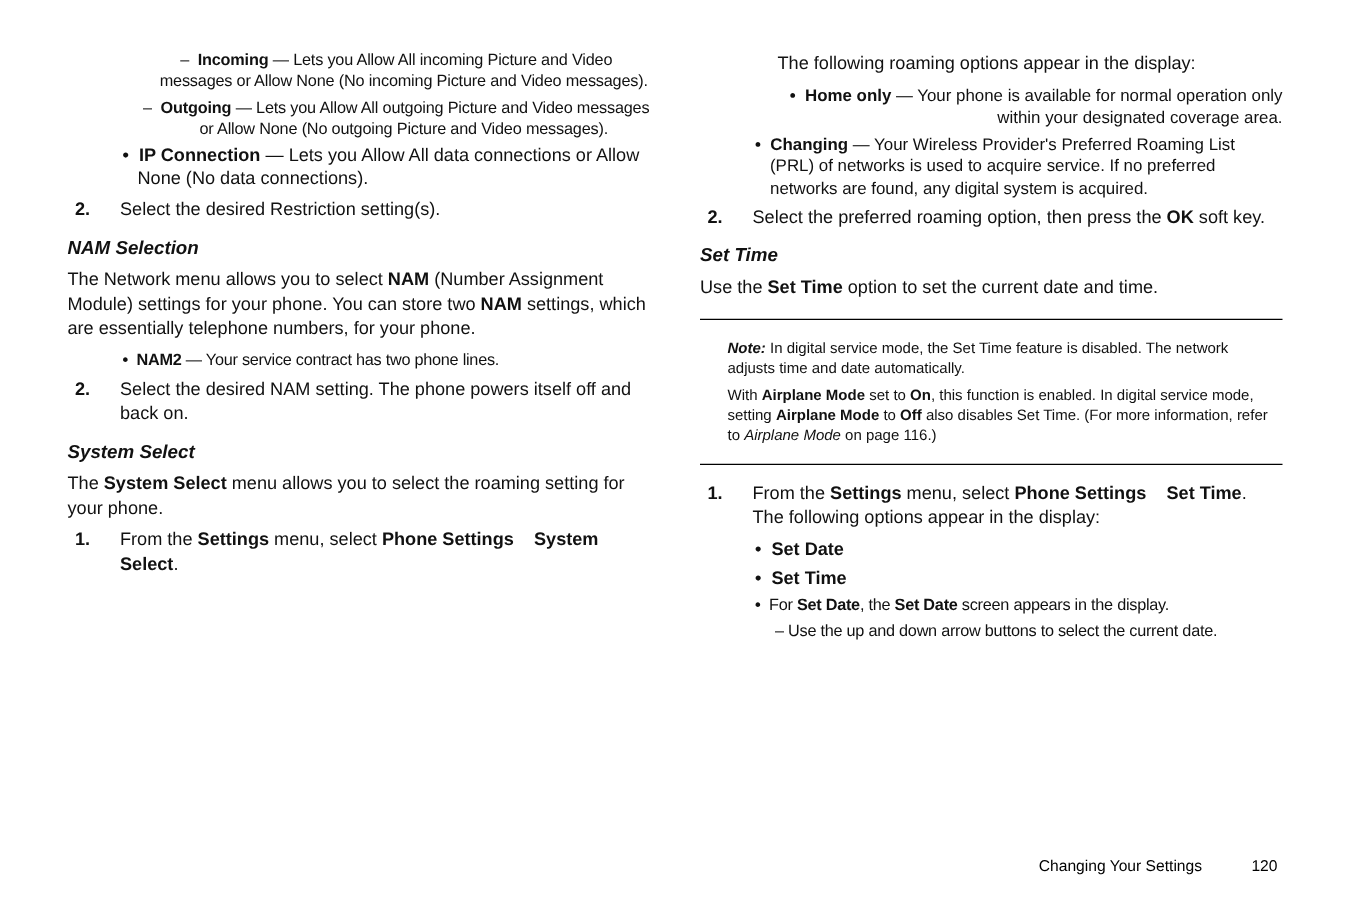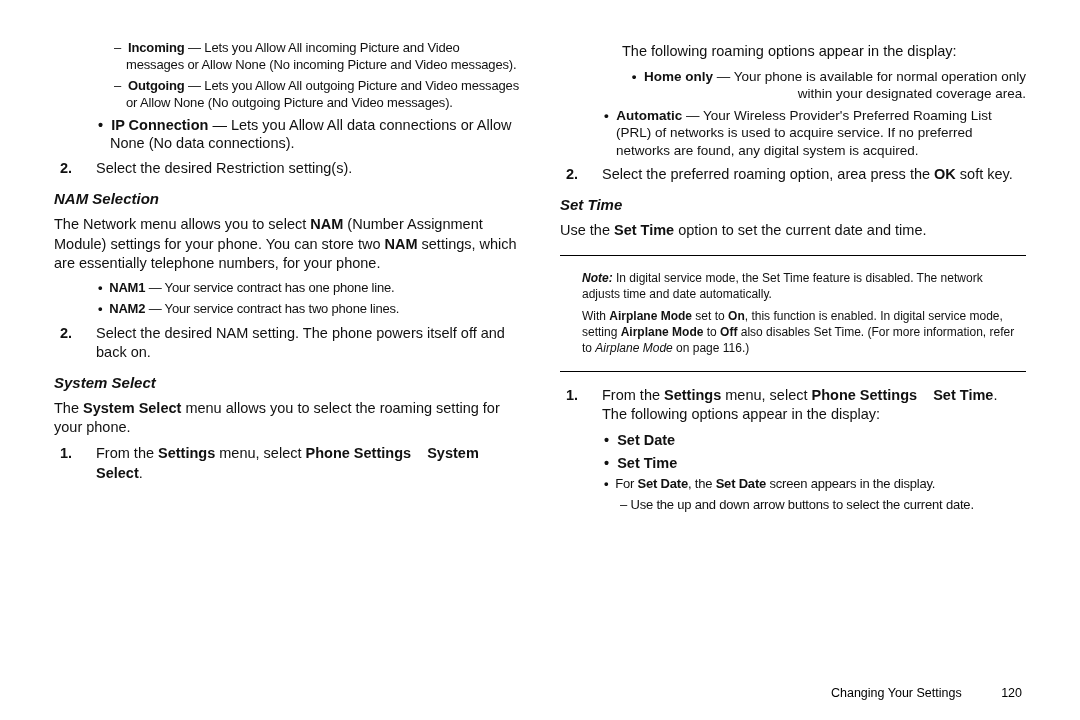--- a/index.html
+++ b/index.html
@@ -55,21 +55,21 @@
   }
   .notebox p { margin: 6px 0 6px 18px; }
   .notebox .note-label { font-weight: 700; font-style: italic; }
   .footer {
     position: absolute;
     bottom: 20px;
     right: 58px;
     font-size: 12.5px;
   }
   .footer .pg { margin-left: 36px; }
-  .narrow { letter-spacing: -0.15px; }
+  .narrow { letter-spacing: -0.15px; text-align: center; }
 </style>
 </head>
 <body>
 
 <div class="page">
 
   <div class="col">
 
     <div class="lvl-dash cond narrow">
       <b>Incoming</b><span> — Lets you Allow All incoming Picture and Video messages or Allow None (No incoming Picture and Video messages).</span>
@@ -87,23 +87,20 @@
     </div>
 
     <div class="sub-hdr">NAM Selection</div>
 
     <div class="body-para">
       <span>The Network menu allows you to select </span><b>NAM</b><span> (Number Assignment Module) settings for your phone. You can store two </span><b>NAM</b><span> settings, which are essentially telephone numbers, for your phone.</span>
     </div>
 
 
     <div class="lvl-bullet1 cond">
-      <b>NAM1</b><span> — Your service contract has one phone line.</span>
-    </div>
-    <div class="lvl-bullet1 cond">
       <b>NAM2</b><span> — Your service contract has two phone lines.</span>
     </div>
 
     <div class="lvl-step">
       <span class="num">2.</span><span>Select the desired NAM setting. The phone powers itself off and back on.</span>
     </div>
 
     <div class="sub-hdr">System Select</div>
 
     <div class="body-para">
@@ -117,25 +114,25 @@
   </div>
 
   <div class="col">
 
     <div class="body-para" style="margin-left:62px;">The following roaming options appear in the display:</div>
 
     <div class="lvl-bullet1" style="font-size:13.5px;text-align:right;">
       <b>Home only</b><span> — Your phone is available for normal operation only within your designated coverage area.</span>
     </div>
     <div class="lvl-bullet1" style="font-size:13.5px;">
-      <b>Automatic</b><span> — Your Wireless Provider's Preferred Roaming List (PRL) of networks is used to acquire service. If no preferred networks are found, any digital system is acquired.</span>
+      <b>Changing</b><span> — Your Wireless Provider's Preferred Roaming List (PRL) of networks is used to acquire service. If no preferred networks are found, any digital system is acquired.</span>
     </div>
 
     <div class="lvl-step">
-      <span class="num">2.</span><span>Select the preferred roaming option, area press the </span><b>OK</b><span> soft key.</span>
+      <span class="num">2.</span><span>Select the preferred roaming option, then press the </span><b>OK</b><span> soft key.</span>
     </div>
 
     <div class="sub-hdr">Set Time</div>
 
     <div class="body-para">
       <span>Use the </span><b>Set Time</b><span> option to set the current date and time.</span>
     </div>
 
     <div class="notebox">
       <p><span class="note-label">Note:</span><span> In digital service mode, the Set Time feature is disabled. The network adjusts time and date automatically.</span></p>

